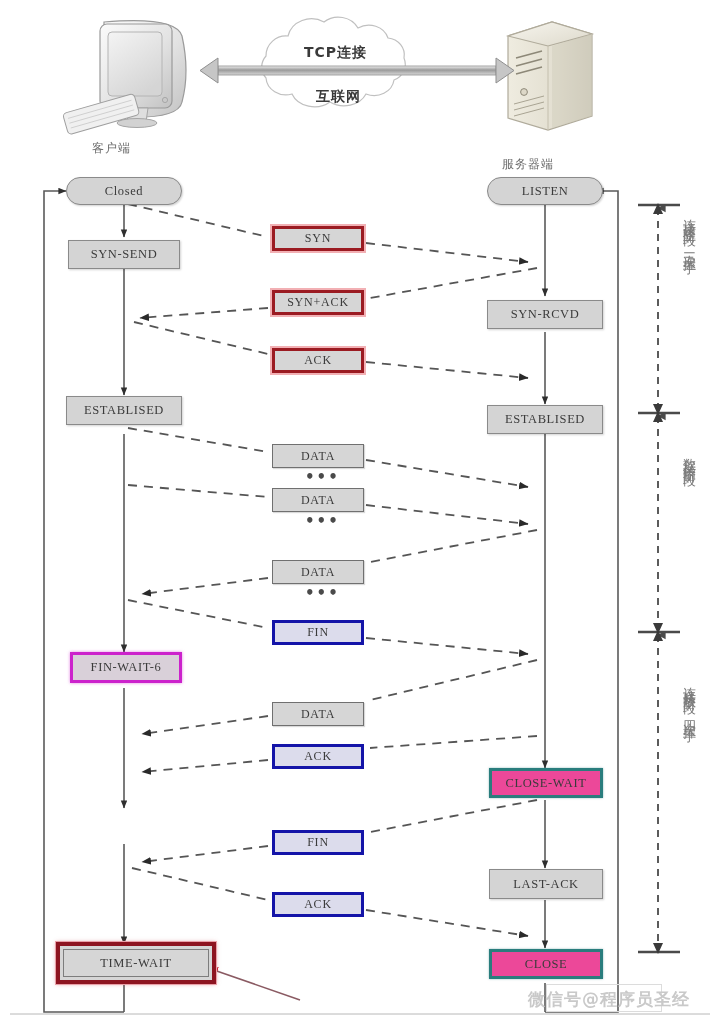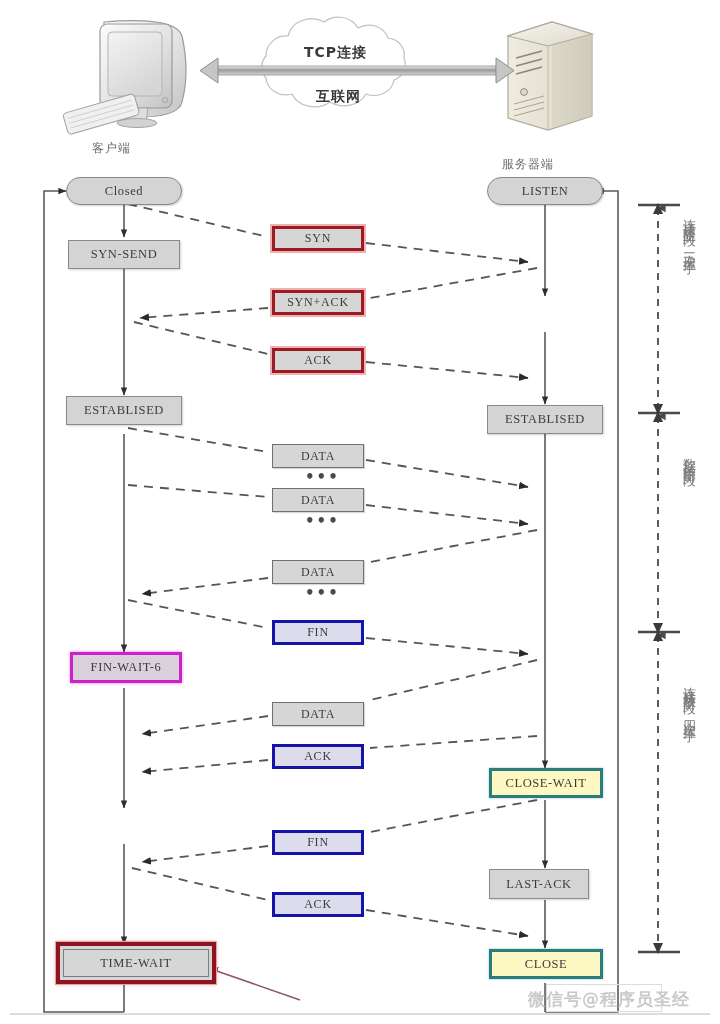--- a/index.html
+++ b/index.html
@@ -62,21 +62,21 @@
   .state.rounded {
     border-radius: 16px;
   }
   .state.magenta {
     border: 3px solid #cc22cc;
     background: #d9d0d9;
     box-shadow: 0 0 3px rgba(204,34,204,.55);
   }
   .state.teal {
     border: 3px solid #2a7d7d;
-    background: #fef9c3;
+    background: #ec4899;
     box-shadow: 0 0 2px rgba(42,125,125,.5);
   }
   .state.darkred {
     border: 4px solid #8d1420;
     background: #d6d6d6;
     outline: 1px solid #e9a0a8;
     box-shadow: 0 0 4px rgba(200,60,70,.5);
   }
   .state.darkred .inner {
     position: absolute;
@@ -379,30 +379,33 @@
   <div class="state darkred" style="left:56px; top:942px; width:160px; height:42px;">
     <span class="inner">
       <span>TIME-WAIT</span>
     </span>
   </div>
 
   <div class="state rounded" style="left:487px; top:177px; width:116px; height:28px;">
     <span>LISTEN</span>
   </div>
 
+  <div class="state" style="left:487px; top:300px; width:116px; height:29px;">
+    <span>SYN-RCVD</span>
+  </div>
 
   <div class="state" style="left:487px; top:405px; width:116px; height:29px;">
     <span>ESTABLISED</span>
   </div>
 
   <div class="state teal" style="left:489px; top:768px; width:114px; height:30px;">
     <span>CLOSE-WAIT</span>
   </div>
 
-  <div class="state" style="left:489px; top:869px; width:100px; height:30px;">
+  <div class="state" style="left:489px; top:869px; width:114px; height:30px;">
     <span>LAST-ACK</span>
   </div>
 
   <div class="state teal" style="left:489px; top:949px; width:114px; height:30px;">
     <span>CLOSE</span>
   </div>
 
   <div class="msg red" style="left:272px; top:226px; width:92px; height:25px;">
     <span>SYN</span>
   </div>

